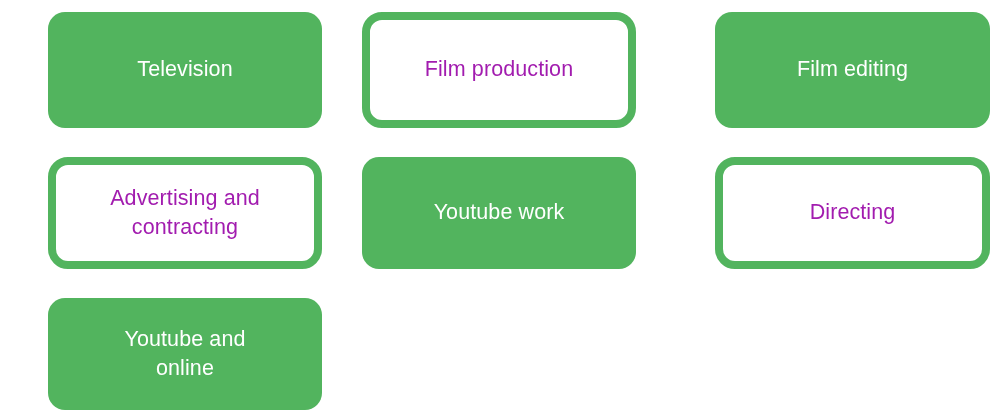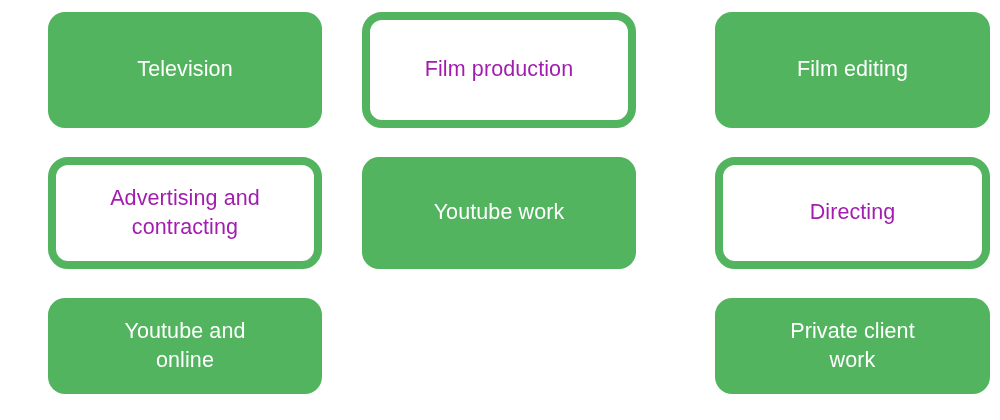--- a/index.html
+++ b/index.html
@@ -56,21 +56,21 @@
   }
 
   
   .col-1 { left: 48px;  width: 274px; }
   .col-2 { left: 362px; width: 274px; }
   .col-3 { left: 715px; width: 275px; }
 
   
   .row-1 { top: 12px;  height: 116px; }
   .row-2 { top: 157px; height: 112px; }
-  .row-3 { top: 298px; height: 96px; }
+  .row-3 { top: 298px; height: 112px; }
 </style>
 </head>
 <body>
 
 <div id="grid">
 
   <div class="card filled col-1 row-1">
     <span class="card-label">Television</span>
   </div>
 
@@ -94,18 +94,14 @@
   <div class="card outlined col-3 row-2">
     <span class="card-label">Directing</span>
   </div>
 
   <div class="card filled col-1 row-3">
     <span class="card-label">Youtube and
 online</span>
   </div>
 
 
-  <div class="card filled col-3 row-3">
-    <span class="card-label">Private client
-work</span>
-  </div>
 
 </div>
 
 </body></html>

